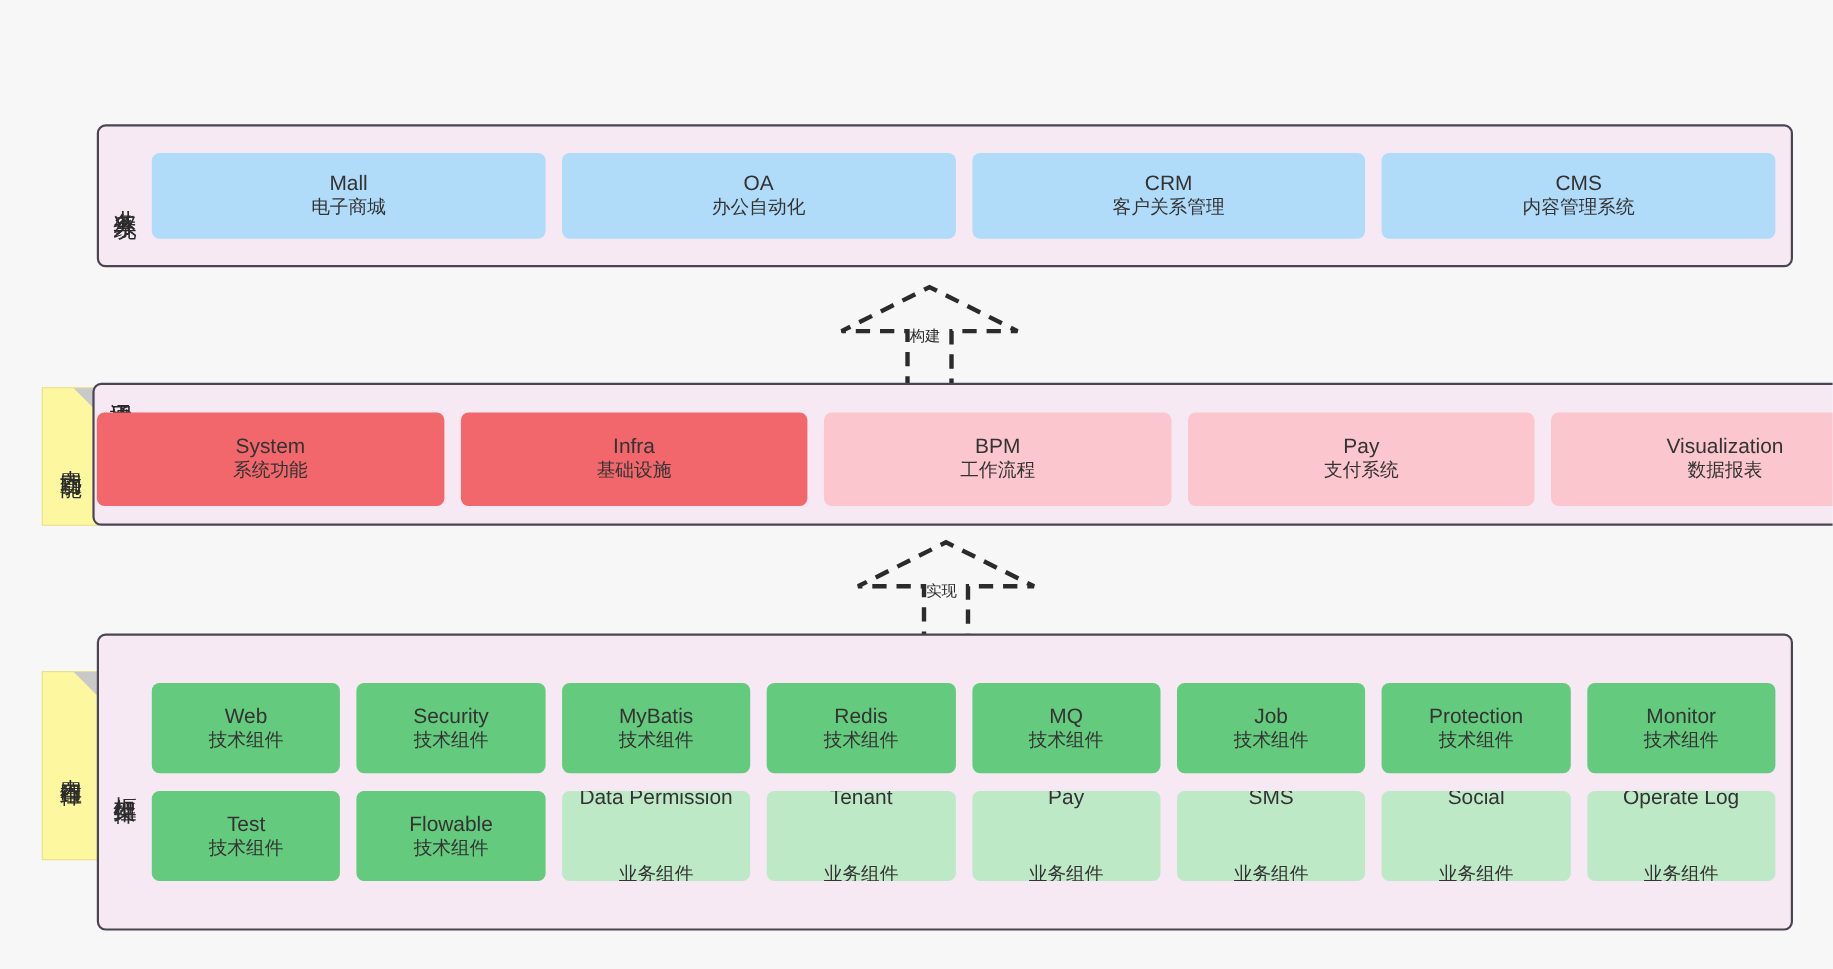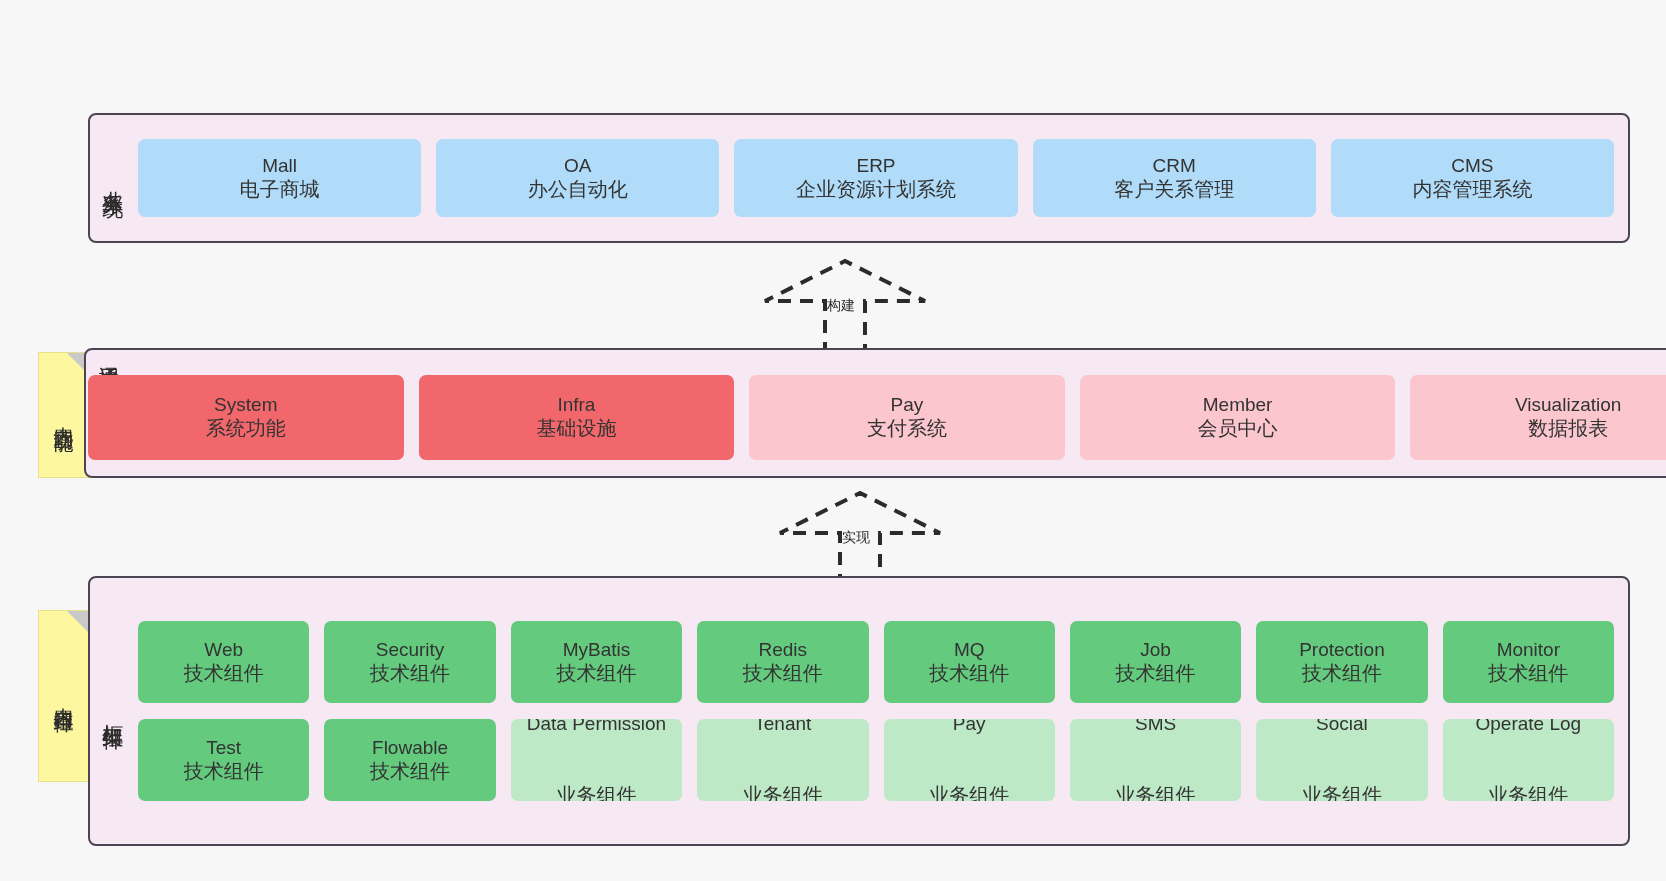--- a/index.html
+++ b/index.html
@@ -76,21 +76,21 @@
     padding: 6px 8px;
     line-height: 1.22;
     overflow: hidden;
   }
   .card .en {
     font-size: 19px;
     color: #333333;
     white-space: normal;
   }
   .card .cn {
-    font-size: 20px;
+    font-size: 17px;
     color: #333333;
   }
   .h-biz  { height: 78px; }
   .h-mod  { height: 85px; }
   .h-comp { height: 82px; }
 
   .c-blue       { background: #b0dbf9; }
   .c-red        { background: #f2676b; }
   .c-pink       { background: #fbc6cd; }
   .c-green      { background: #64ca7d; }
@@ -162,24 +162,20 @@
       <div class="row">
         <div class="card h-biz c-blue">
           <span class="en">Mall</span>
           <span class="cn">电子商城</span>
         </div>
         <div class="card h-biz c-blue">
           <span class="en">OA</span>
           <span class="cn">办公自动化</span>
         </div>
         <div class="card h-biz c-blue">
-          <span class="en">ERP</span>
-          <span class="cn">企业资源计划系统</span>
-        </div>
-        <div class="card h-biz c-blue">
           <span class="en">CRM</span>
           <span class="cn">客户关系管理</span>
         </div>
         <div class="card h-biz c-blue">
           <span class="en">CMS</span>
           <span class="cn">内容管理系统</span>
         </div>
       </div>
     </div>
   </div>
@@ -201,26 +197,26 @@
       <div class="row">
         <div class="card h-mod c-red">
           <span class="en">System</span>
           <span class="cn">系统功能</span>
         </div>
         <div class="card h-mod c-red">
           <span class="en">Infra</span>
           <span class="cn">基础设施</span>
         </div>
         <div class="card h-mod c-pink">
+          <span class="en">BPM</span>
+          <span class="cn">工作流程</span>
+        </div>
+        <div class="card h-mod c-pink">
           <span class="en">Pay</span>
           <span class="cn">支付系统</span>
-        </div>
-        <div class="card h-mod c-pink">
-          <span class="en">Member</span>
-          <span class="cn">会员中心</span>
         </div>
         <div class="card h-mod c-pink">
           <span class="en">Visualization</span>
           <span class="cn">数据报表</span>
         </div>
       </div>
     </div>
   </div>
 
   <div class="relation" id="relation-implement">

